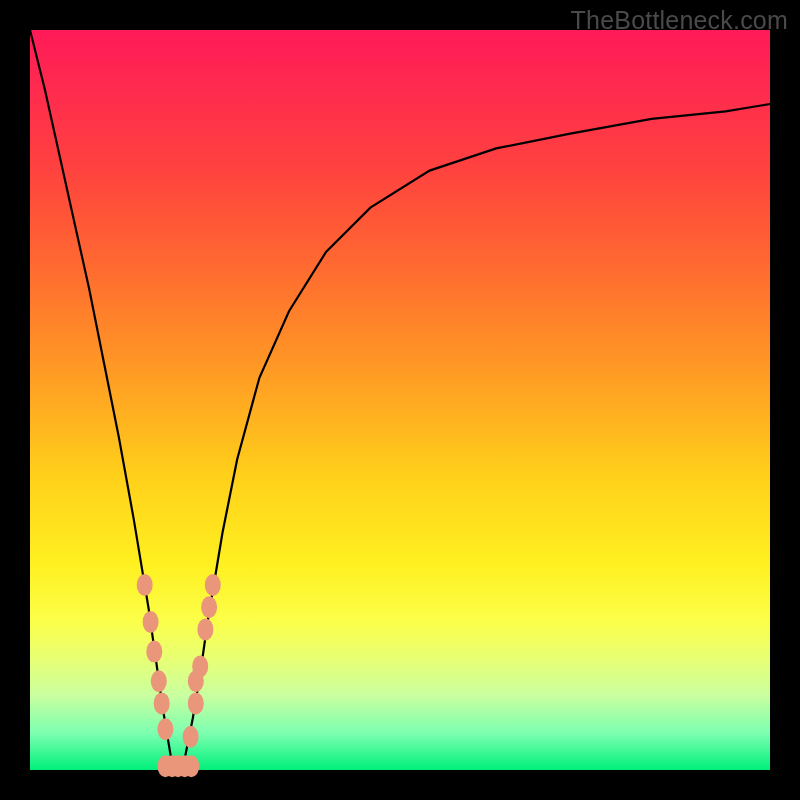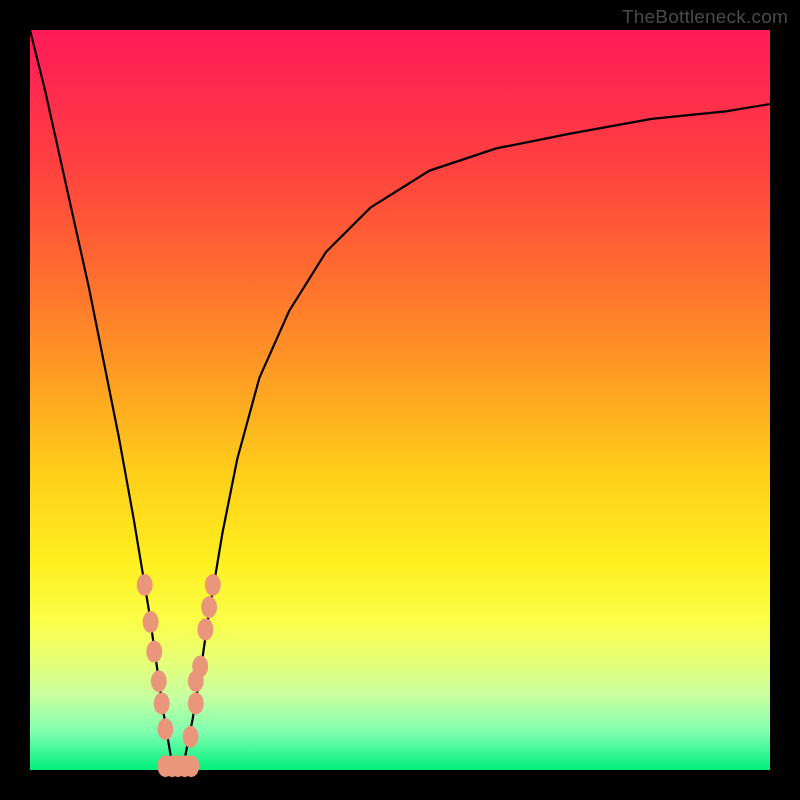--- a/index.html
+++ b/index.html
@@ -39,21 +39,21 @@
       #c8ffa0 90%,
       #7dffb0 95%,
       #00f07a 100%
     );
   }
   .watermark {
     position: absolute;
     top: 6px;
     right: 12px;
     color: #4a4a4a;
-    font-size: 19px;
+    font-size: 25px;
     font-weight: 500;
     letter-spacing: 0.2px;
     user-select: none;
   }
   svg.curve {
     position: absolute;
     left: 0;
     top: 0;
     width: 740px;
     height: 740px;

